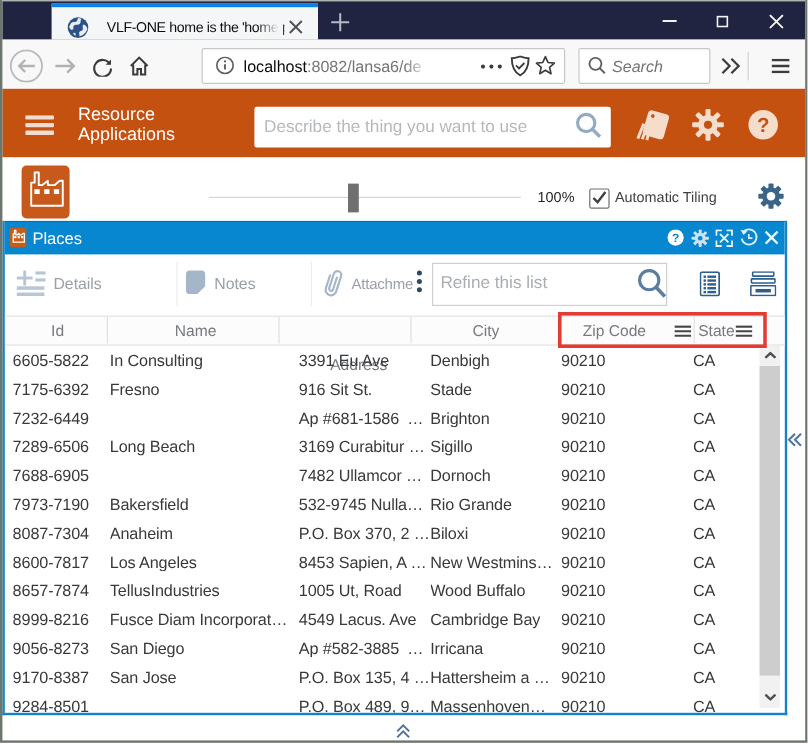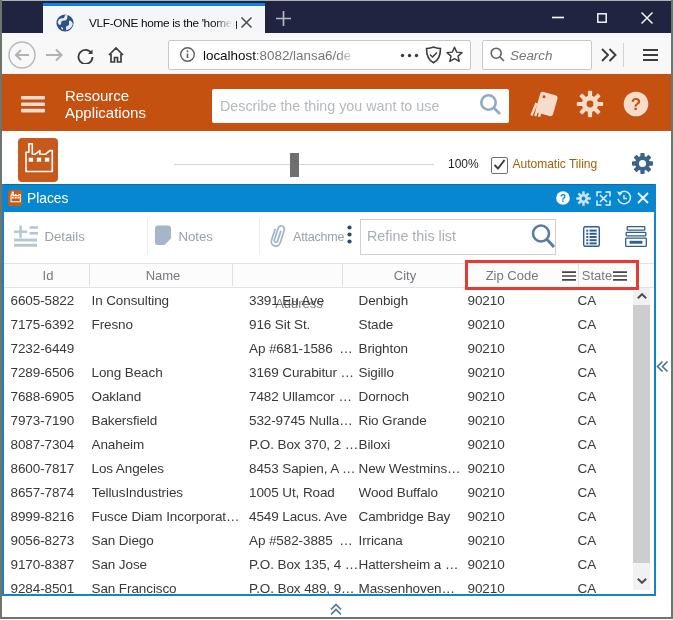--- a/index.html
+++ b/index.html
@@ -155,21 +155,21 @@
   <rect x="17.8" y="19.7" width="4.4" height="4" fill="#fff"></rect>
   <rect x="25.9" y="19.7" width="4.4" height="4" fill="#fff"></rect>
 </svg>
 <div class="a" style="left:174px;top:163.6px;width:260px;height:1.6px;background:#d6d6d6;"></div>
 <div class="a" style="left:290px;top:152.5px;width:9px;height:24px;background:#6f6f6f;"></div>
 <div class="a" style="left:448px;top:157px;width:28px;font-size:12px;color:#1f1f1f;text-align:right;">100%</div>
 <div class="a" style="left:491px;top:157px;width:17px;height:17px;background:#fff;border:1.6px solid #707070;border-radius:2px;box-sizing:border-box;"></div>
 <svg class="a" style="left:493px;top:159px" width="13" height="12" viewBox="0 0 13 12">
     <path d="M1.5 6 L5 9.5 L11.5 1" stroke="#3f3f3f" stroke-width="2" fill="none"></path>
   </svg>
-<div class="a" style="left:512.5px;top:157px;font-size:12px;color:#a16207;">Automatic Tiling</div>
+<div class="a" style="left:512.5px;top:157px;font-size:12px;color:#404040;">Automatic Tiling</div>
 
 <svg class="a" style="left:631px;top:152px" width="23" height="23" viewBox="0 0 28 28">
   <g fill="#3a6488">
     <circle cx="14" cy="14" r="9"></circle>
     <rect x="11.4" y="1.2" width="5.2" height="6" rx="1"></rect>
     <g transform="rotate(45 14 14)">
         <rect x="11.4" y="1.2" width="5.2" height="6" rx="1"></rect>
       </g>
     <g transform="rotate(90 14 14)">
         <rect x="11.4" y="1.2" width="5.2" height="6" rx="1"></rect>
@@ -351,21 +351,20 @@
       <div class="row" style="top:72px">
         <div class="c c1">7289-6506</div>
         <div class="c c2">Long Beach</div>
         <div class="c c3">3169 Curabitur …</div>
         <div class="c c4">Sigillo</div>
         <div class="c c5">90210</div>
         <div class="c c6">CA</div>
       </div>
       <div class="row" style="top:96px">
         <div class="c c1">7688-6905</div>
-        <div class="c c2">Oakland</div>
         <div class="c c3">7482 Ullamcor …</div>
         <div class="c c4">Dornoch</div>
         <div class="c c5">90210</div>
         <div class="c c6">CA</div>
       </div>
       <div class="row" style="top:120px">
         <div class="c c1">7973-7190</div>
         <div class="c c2">Bakersfield</div>
         <div class="c c3">532-9745 Nulla…</div>
         <div class="c c4">Rio Grande</div>
@@ -415,21 +414,20 @@
       <div class="row" style="top:264px">
         <div class="c c1">9170-8387</div>
         <div class="c c2">San Jose</div>
         <div class="c c3">P.O. Box 135, 4 …</div>
         <div class="c c4">Hattersheim a …</div>
         <div class="c c5">90210</div>
         <div class="c c6">CA</div>
       </div>
       <div class="row" style="top:288px">
         <div class="c c1">9284-8501</div>
-        <div class="c c2">San Francisco</div>
         <div class="c c3">P.O. Box 489, 9…</div>
         <div class="c c4">Massenhoven…</div>
         <div class="c c5">90210</div>
         <div class="c c6">CA</div>
       </div>
     </div>
 
   <div class="a" style="left:629px;top:103.5px;width:17px;height:302.5px;background:#f1f1f1;"></div>
   <div class="a" style="left:629px;top:121px;width:17px;height:257.5px;background:#cdcdcd;"></div>
   <svg class="a" style="left:632.5px;top:109px" width="10" height="6" viewBox="0 0 10 6">

